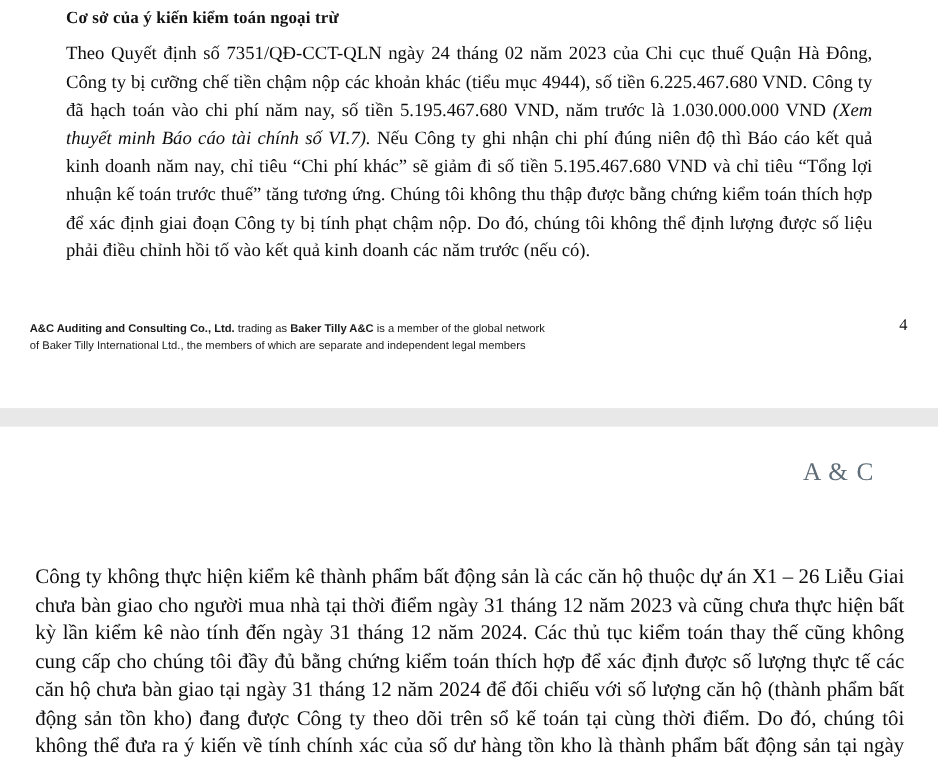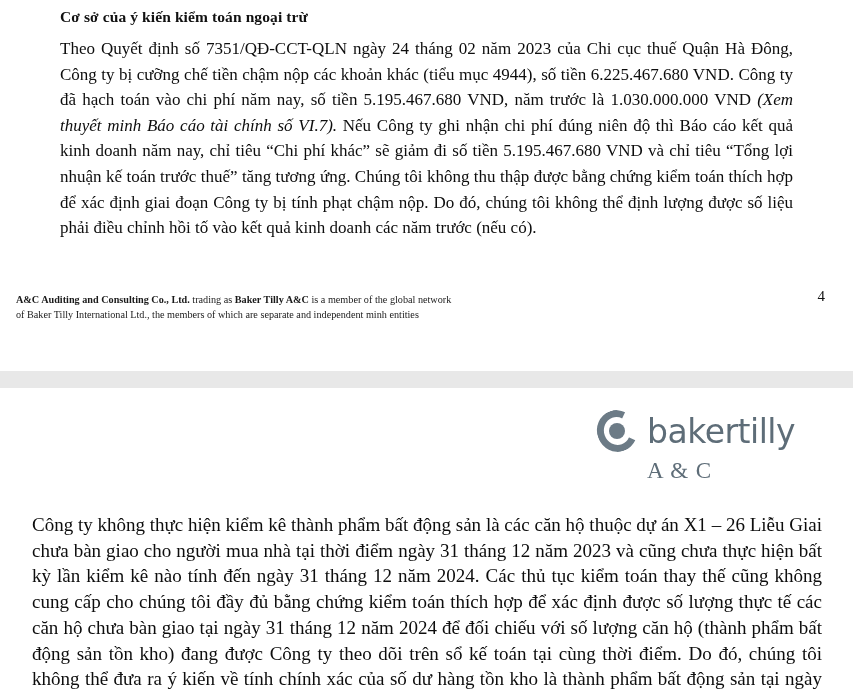--- a/index.html
+++ b/index.html
@@ -53,27 +53,27 @@
     line-height: 25.6px;
     text-align: justify;
     text-justify: inter-word;
     color: #0d0d0d;
   }
   .body-para i { font-style: italic; }
 
   
   .footer-note {
     position: absolute;
-    left: 16px;
+    left: 27px;
     top: 293px;
     width: 560px;
     font-size: 10.2px;
     line-height: 14.5px;
     color: #1a1a1a;
-    font-family: Liberation Serif, serif;
+    font-family: Liberation Sans, sans-serif;
   }
   .footer-note b { font-weight: bold; }
 
   .page-number {
     position: absolute;
     right: 28px;
     top: 288px;
     font-size: 15px;
     color: #111;
   }
@@ -174,37 +174,30 @@
   <div class="page-top">
 
     <div class="section-heading">Cơ sở của ý kiến kiểm toán ngoại trừ</div>
 
     <div class="body-para">
       <span>Theo Quyết định số 7351/QĐ-CCT-QLN ngày 24 tháng 02 năm 2023 của Chi cục thuế Quận Hà Đông, Công ty bị cưỡng chế tiền chậm nộp các khoản khác (tiểu mục 4944), số tiền 6.225.467.680 VND. Công ty đã hạch toán vào chi phí năm nay, số tiền 5.195.467.680 VND, năm trước là 1.030.000.000 VND </span><i>(Xem thuyết minh Báo cáo tài chính số VI.7).</i><span> Nếu Công ty ghi nhận chi phí đúng niên độ thì Báo cáo kết quả kinh doanh năm nay, chỉ tiêu “Chi phí khác” sẽ giảm đi số tiền 5.195.467.680 VND và chỉ tiêu “Tổng lợi nhuận kế toán trước thuế” tăng tương ứng. Chúng tôi không thu thập được bằng chứng kiểm toán thích hợp để xác định giai đoạn Công ty bị tính phạt chậm nộp. Do đó, chúng tôi không thể định lượng được số liệu phải điều chỉnh hồi tố vào kết quả kinh doanh các năm trước (nếu có).</span>
     </div>
 
     <div class="footer-note">
       <b>A&amp;C Auditing and Consulting Co., Ltd.</b><span> trading as </span><b>Baker Tilly A&amp;C</b><span> is a member of the global network</span><br>
-      <span>of Baker Tilly International Ltd., the members of which are separate and independent minh entities</span>
+      <span>of Baker Tilly International Ltd., the members of which are separate and independent legal members</span>
     </div>
 
     <div class="page-number">4</div>
   </div>
 
   <div class="page-gap"></div>
 
   <div class="page-bottom">
 
     <div class="logo-block">
-      <div class="logo-row">
-        <div class="logo-mark">
-          <div class="ring"></div>
-          <div class="dot"></div>
-        </div>
-        <div class="logo-word">bakertilly</div>
-      </div>
       <div class="logo-sub">A &amp; C</div>
     </div>
 
     <div class="body-para2">Công ty không thực hiện kiểm kê thành phẩm bất động sản là các căn hộ thuộc dự án X1 – 26 Liễu Giai chưa bàn giao cho người mua nhà tại thời điểm ngày 31 tháng 12 năm 2023 và cũng chưa thực hiện bất kỳ lần kiểm kê nào tính đến ngày 31 tháng 12 năm 2024. Các thủ tục kiểm toán thay thế cũng không cung cấp cho chúng tôi đầy đủ bằng chứng kiểm toán thích hợp để xác định được số lượng thực tế các căn hộ chưa bàn giao tại ngày 31 tháng 12 năm 2024 để đối chiếu với số lượng căn hộ (thành phẩm bất động sản tồn kho) đang được Công ty theo dõi trên sổ kế toán tại cùng thời điểm. Do đó, chúng tôi không thể đưa ra ý kiến về tính chính xác của số dư hàng tồn kho là thành phẩm bất động sản tại ngày 31 tháng 12 năm 2024 cũng như tại ngày 31 tháng 12 năm 2023, và tính đầy đủ của thuyết minh bất động sản trong năm.</div>
   </div>
 
 </div>
 
 </body></html>

